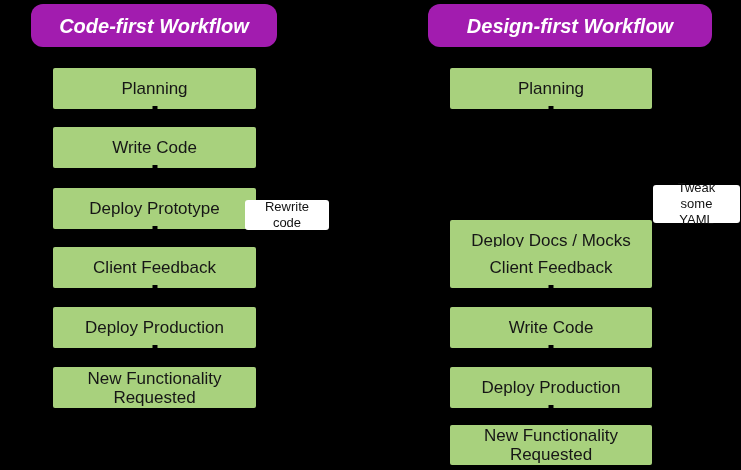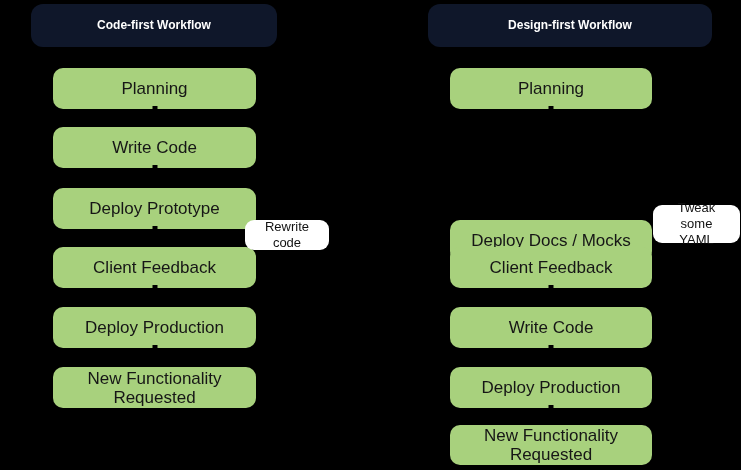--- a/index.html
+++ b/index.html
@@ -12,35 +12,36 @@
     font-family: "Liberation Sans", "DejaVu Sans", sans-serif;
   }
   .canvas {
     position: relative;
     width: 741px;
     height: 470px;
     background: #000000;
   }
   .wf-header {
     position: absolute;
-    background: #0f172a;
+    background: #a21caf;
     border-radius: 12px;
     color: #ffffff;
     font-weight: bold;
-    font-size: 12px;
+    font-size: 20px;
     display: flex;
     align-items: center;
     justify-content: center;
     text-align: center;
     line-height: 1.1;
+    font-style: italic;
   }
   .step {
     position: absolute;
     background: #a8d17d;
-    border-radius: 10px;
+    border-radius: 2px;
     color: #161616;
     font-size: 17px;
     display: flex;
     align-items: center;
     justify-content: center;
     text-align: center;
     line-height: 19px;
     padding: 16px 6px;
     box-sizing: border-box;
   }
@@ -51,31 +52,30 @@
     left: 50%;
     bottom: -1px;
     transform: translateX(-50%);
     width: 5px;
     height: 4px;
     background: #000000;
   }
   .annotation {
     position: absolute;
     background: #ffffff;
-    border-radius: 9px;
+    border-radius: 3px;
     color: #111111;
     font-size: 13px;
     display: flex;
     align-items: center;
     justify-content: center;
     text-align: center;
     line-height: 16px;
     padding: 0 14px;
     box-sizing: border-box;
-    margin-top: 20px;
   }
 
   
   .l-header { left: 31px;  top: 4px;   width: 246px; height: 43px; }
   .l-s0 { left: 53px; top: 68px;  width: 203px; height: 41px; }
   .l-s1 { left: 53px; top: 127px; width: 203px; height: 41px; }
   .l-s2 { left: 53px; top: 188px; width: 203px; height: 41px; }
   .l-s3 { left: 53px; top: 247px; width: 203px; height: 41px; }
   .l-s4 { left: 53px; top: 307px; width: 203px; height: 41px; }
   .l-s5 { left: 53px; top: 367px; width: 203px; height: 41px; }

